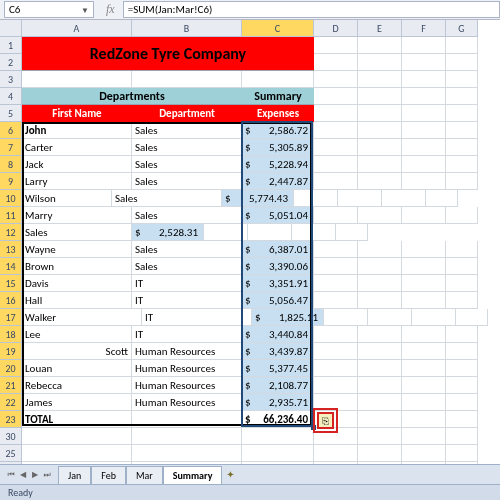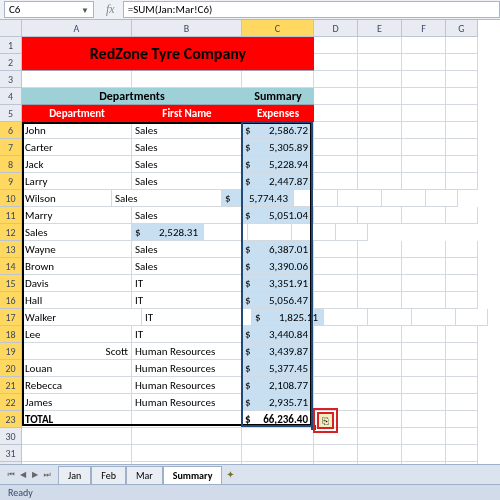--- a/index.html
+++ b/index.html
@@ -277,21 +277,21 @@
       <div class="rh sel">15</div>
       <div class="rh sel">16</div>
       <div class="rh sel">17</div>
       <div class="rh sel">18</div>
       <div class="rh sel">19</div>
       <div class="rh sel">20</div>
       <div class="rh sel">21</div>
       <div class="rh sel">22</div>
       <div class="rh sel">23</div>
       <div class="rh">30</div>
-      <div class="rh">31</div>
+      <div class="rh">25</div>
       <div class="rh">26</div>
     </div>
     <div class="cells">
       <div class="row">
         <div class="cell" style="width: 110px;"></div>
         <div class="cell" style="width: 110px;"></div>
         <div class="cell" style="width: 72px;"></div>
         <div class="cell" style="width: 44px;"></div>
         <div class="cell" style="width: 44px;"></div>
         <div class="cell" style="width: 44px;"></div>
@@ -327,21 +327,21 @@
       <div class="row">
         <div class="cell" style="width: 110px;"></div>
         <div class="cell" style="width: 110px;"></div>
         <div class="cell" style="width: 72px;"></div>
         <div class="cell" style="width: 44px;"></div>
         <div class="cell" style="width: 44px;"></div>
         <div class="cell" style="width: 44px;"></div>
         <div class="cell" style="width: 32px;"></div>
       </div>
       <div class="row">
-        <div class="cell" style="width: 110px;">John</div>
+        <div class="cell" style="width: 110px; font-weight: bold;">John</div>
         <div class="cell" style="width: 110px;">Sales</div>
         <div class="cell data-c" style="width: 72px;">
           <div class="money">
             <span>$</span>
             <span class="d">2,586.72</span>
           </div>
         </div>
         <div class="cell" style="width: 44px;"></div>
         <div class="cell" style="width: 44px;"></div>
         <div class="cell" style="width: 44px;"></div>
@@ -611,22 +611,22 @@
         <div class="cell" style="width: 44px;"></div>
         <div class="cell" style="width: 32px;"></div>
       </div>
     </div>
     <div class="title-bar" style="top: 17px; width: 292px; height: 34px;">RedZone Tyre Company</div>
     <div class="dept-hdr" style="top: 68px; height: 17px;">
       <div class="lbl" style="width: 220px;">Departments</div>
       <div class="lbl" style="width: 72px;">Summary</div>
     </div>
     <div class="col-title-row" style="top: 85px; height: 17px;">
+      <div style="width: 110px;">First Name</div>
       <div style="width: 110px;">Department</div>
-      <div style="width: 110px;">First Name</div>
       <div style="width: 72px;">Expenses</div>
     </div>
     <div class="outline" style="left: 22px; top: 102px; width: 290px; height: 304px;"></div>
     <div class="sel-range" style="left: 241px; top: 101px; width: 72px; height: 306px;"></div>
     <div class="fill-handle" style="left: 311px; top: 405px;"></div>
     <div class="autofill-btn" style="left: 317px; top: 392px;">⎘</div>
     <div class="autofill-btn-outline" style="left: 313px; top: 388px; width: 25px; height: 25px;"></div>
   </div>
 
 <div class="tabs-row">

